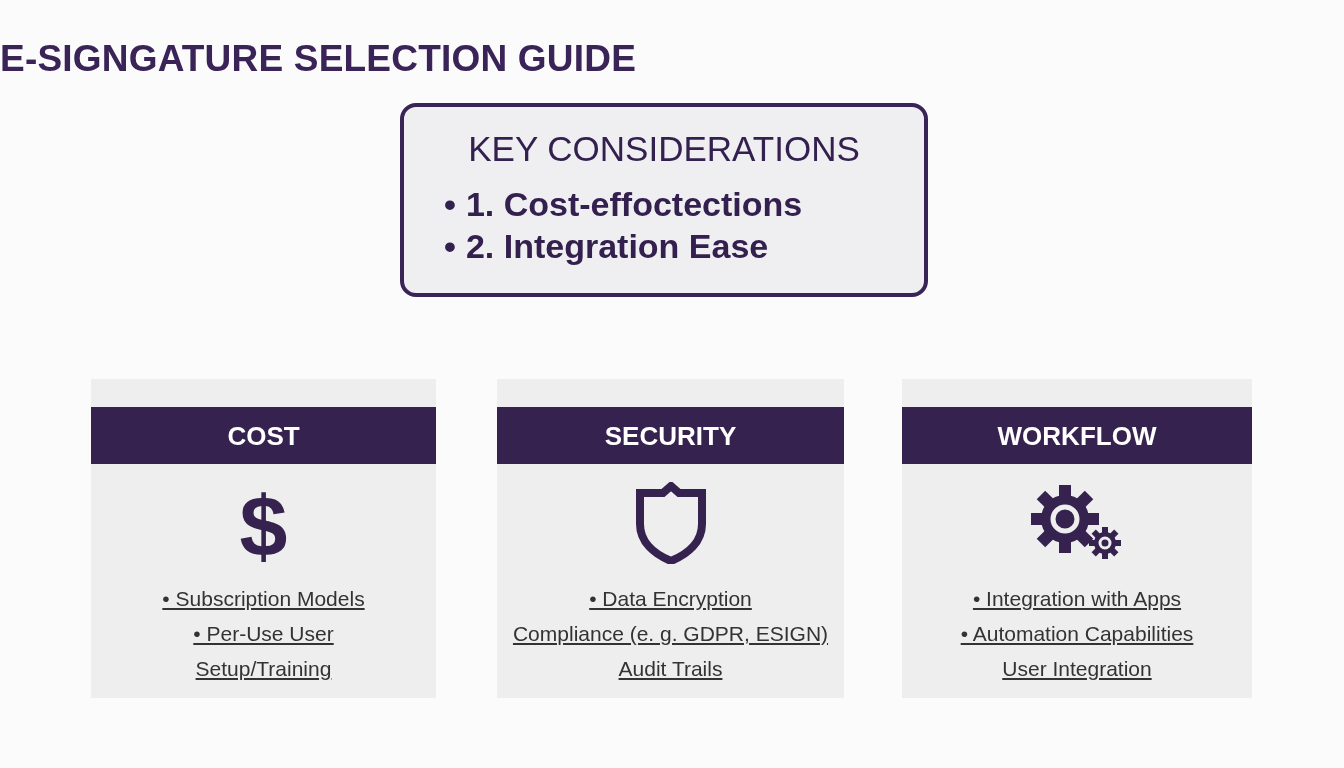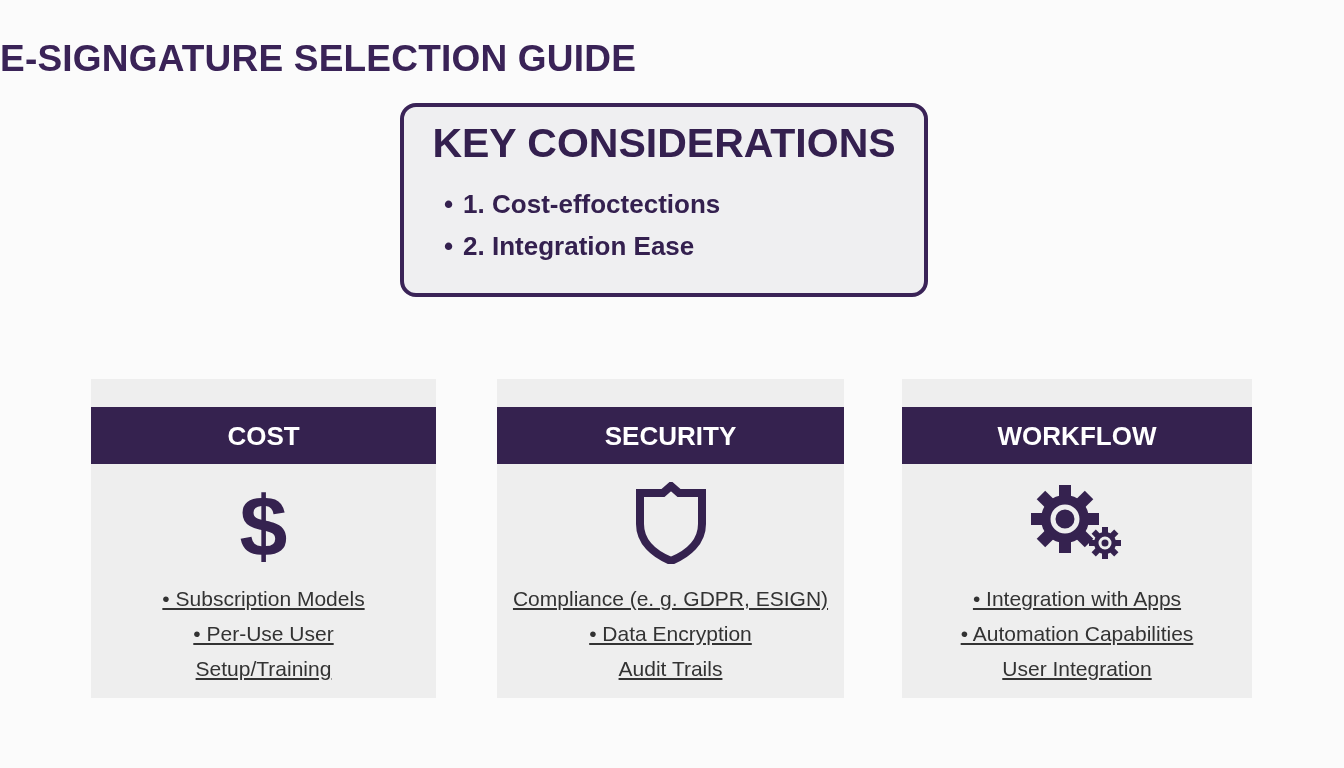--- a/index.html
+++ b/index.html
@@ -20,33 +20,33 @@
   .key-box {
     position: absolute;
     left: 400px; top: 103px;
     width: 528px; height: 194px;
     border: 4px solid #3a2357;
     border-radius: 16px;
     background: #efeff1;
   }
   .key-title {
     position: absolute;
-    top: 13px; left: 0; width: 100%;
+    top: 22px; left: 0; width: 100%;
     text-align: center;
-    font-size: 41px;
-    font-weight: bold;
+    font-size: 35px;
+    font-weight: normal;
     color: #34204f;
   }
   .key-list {
     position: absolute;
     top: 80px; left: 40px;
     list-style: none;
   }
   .key-list li {
-    font-size: 26px;
+    font-size: 34px;
     font-weight: bold;
     color: #34204f;
     height: 42px;
     line-height: 34px;
   }
   .key-list li .bullet { margin-right: 10px; }
 
   .card {
     position: absolute;
     top: 379px;
@@ -113,22 +113,22 @@
 </div>
 
 <div class="card" style="left:497px; width:347px;">
   <div class="card-head">SECURITY</div>
   <div class="card-icon">
     <svg width="70" height="82" viewBox="0 0 70 82">
       <path d="M35 4 L43 11 L66 11 L66 42 C66 60 52 72 35 79 C18 72 4 60 4 42 L4 11 L27 11 Z" fill="none" stroke="#35224f" stroke-width="8" stroke-linejoin="miter"></path>
     </svg>
   </div>
   <div class="card-body">
+    <div>• Data Encryption</div>
     <div>Compliance (e. g. GDPR, ESIGN)</div>
-    <div>• Data Encryption</div>
     <div>Audit Trails</div>
   </div>
 </div>
 
 <div class="card" style="left:902px; width:350px;">
   <div class="card-head">WORKFLOW</div>
   <div class="card-icon">
     <svg width="100" height="80" viewBox="0 0 100 80">
       <g fill="#35224f">
 

